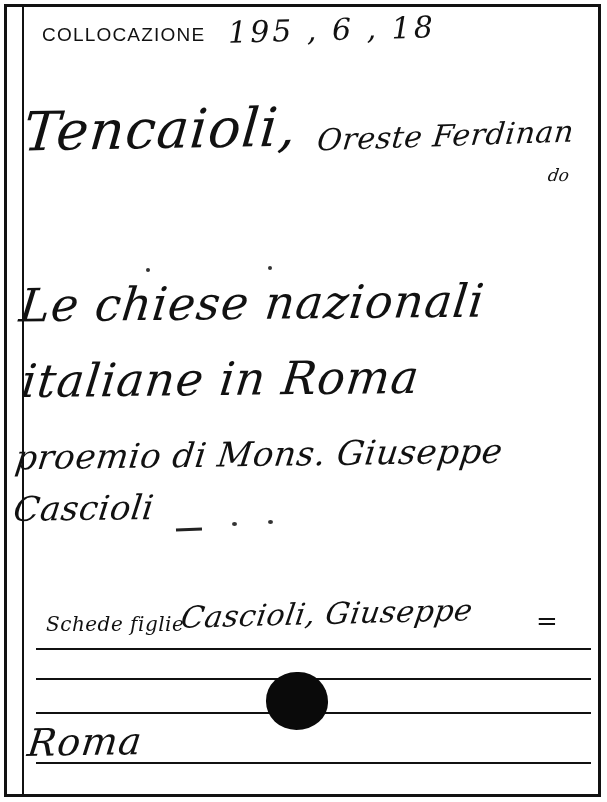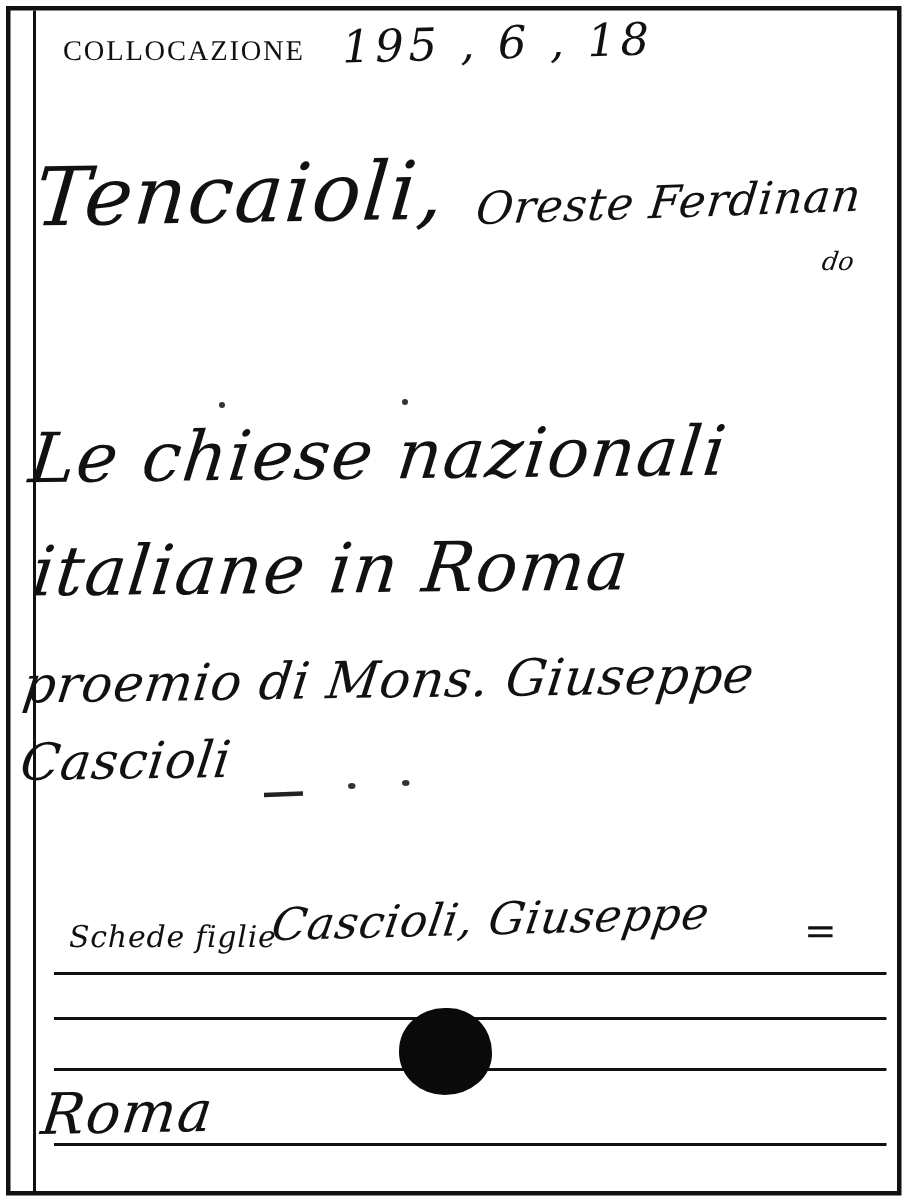--- a/index.html
+++ b/index.html
@@ -34,21 +34,21 @@
     top: 7px;
     width: 2px;
     height: 787px;
     background: #111;
   }
   
   .label-collocazione {
     position: absolute;
     left: 42px;
     top: 24px;
-    font-family: Liberation Serif, serif;
+    font-family: Liberation Sans, sans-serif;
     font-size: 19px;
     letter-spacing: 1.2px;
     color: #111;
     font-weight: 400;
   }
   .shelfmark {
     position: absolute;
     left: 228px;
     top: 12px;
     font-family: "DejaVu Serif", serif;

